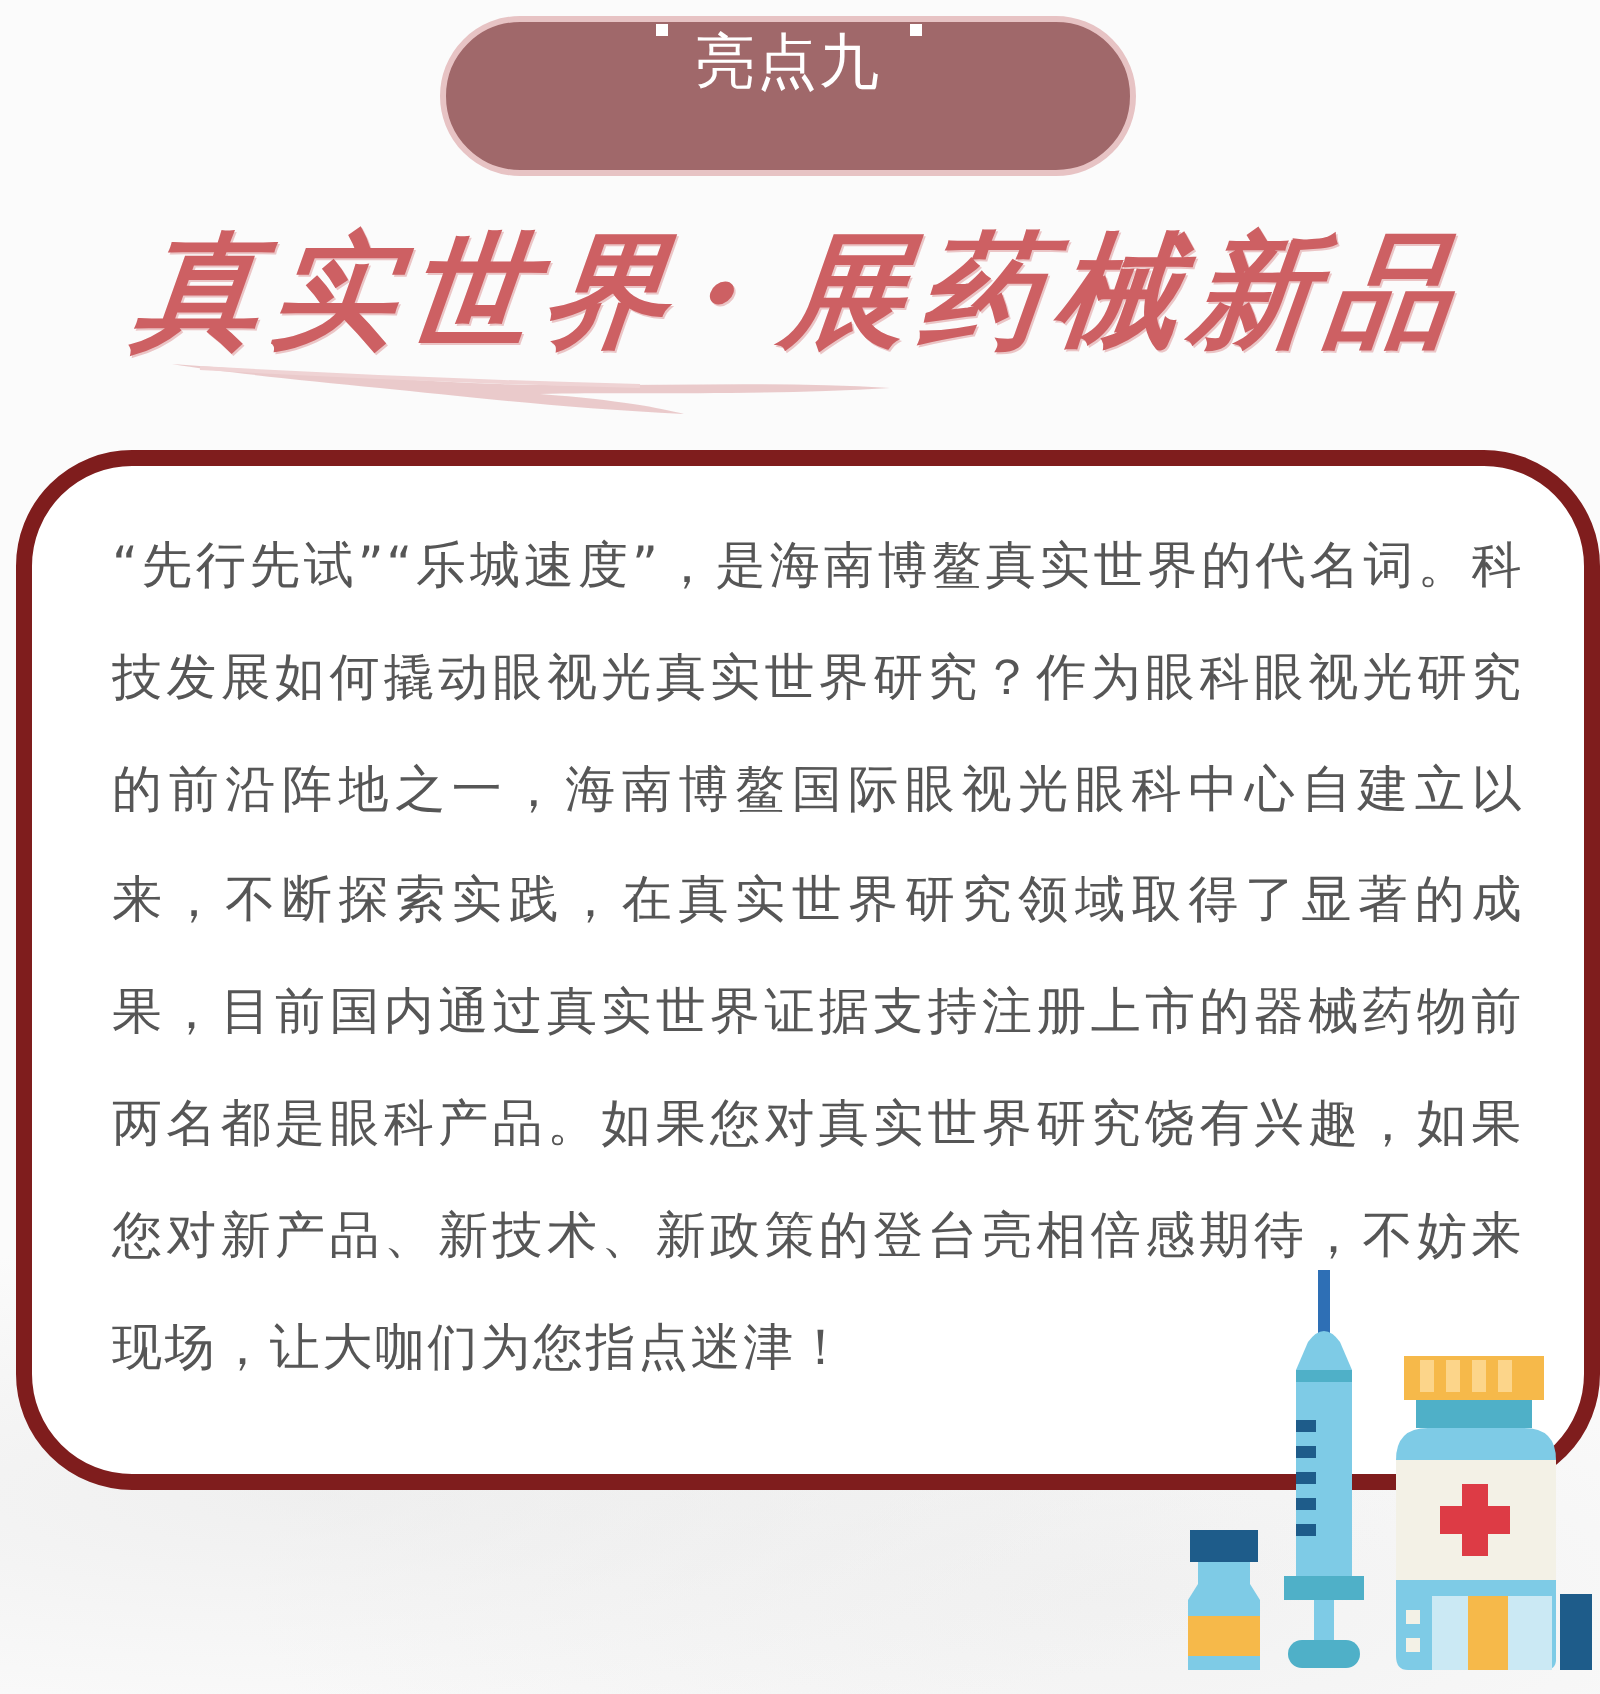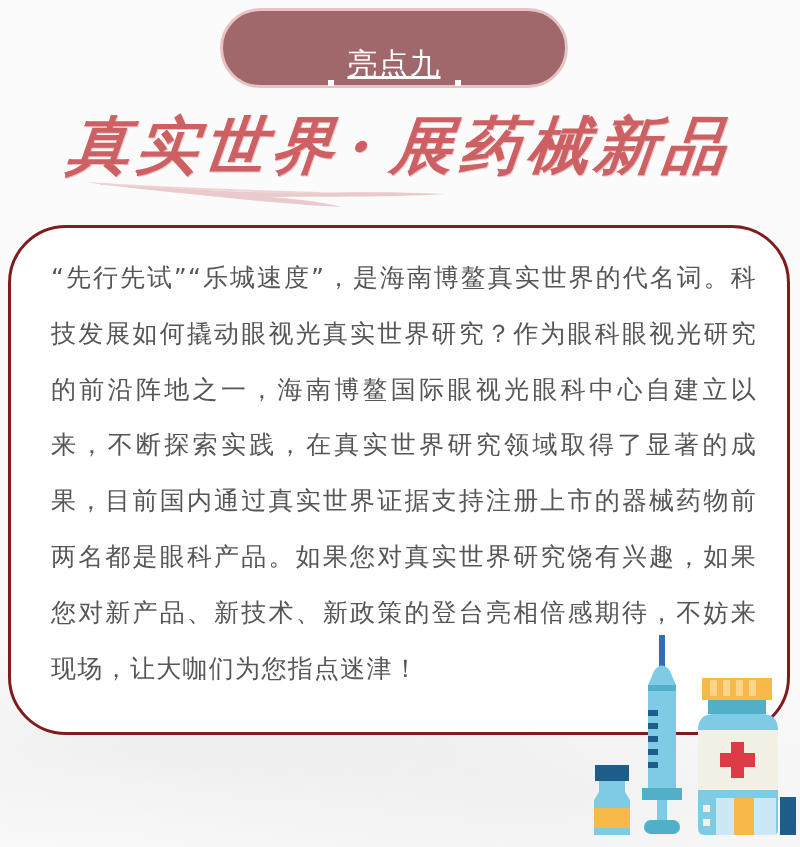--- a/index.html
+++ b/index.html
@@ -28,26 +28,25 @@
     position: absolute;
     left: 220px;
     top: 8px;
     width: 342px;
     height: 74px;
     border-radius: 40px;
     background: #a0686a;
     border: 3px solid #e7c3c4;
     box-sizing: content-box;
     display: flex;
-    align-items: flex-end;
+    align-items: flex-start;
     justify-content: center;
     color: #ffffff;
     font-size: 30px;
     letter-spacing: 1px;
-    text-decoration: underline;
   }
   .badge .dot {
     display: inline-block;
     width: 6px;
     height: 6px;
     background: #ffffff;
     margin: 0 14px;
     position: relative;
     top: 1px;
   }
@@ -79,21 +78,21 @@
     width: 370px;
     height: 32px;
     pointer-events: none;
   }
   .card {
     position: absolute;
     left: 8px;
     top: 225px;
     width: 776px;
     height: 504px;
-    border: 3px solid #7f1d1d;
+    border: 8px solid #7f1d1d;
     border-radius: 58px;
     background: #ffffff;
     box-sizing: content-box;
     text-decoration: underline;
   }
   .card-text {
     position: absolute;
     left: 40px;
     top: 22px;
     width: 706px;

